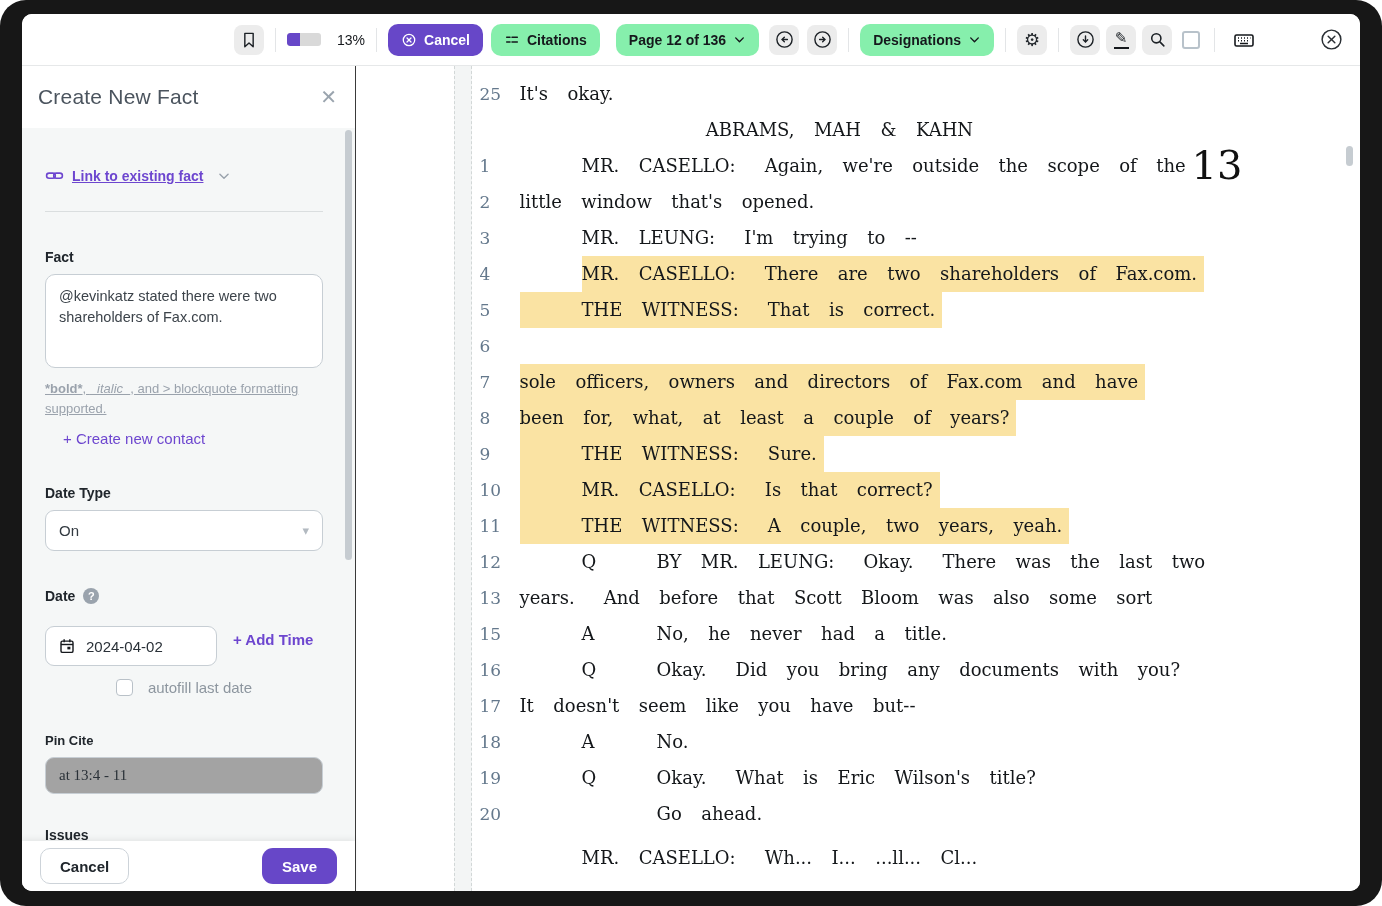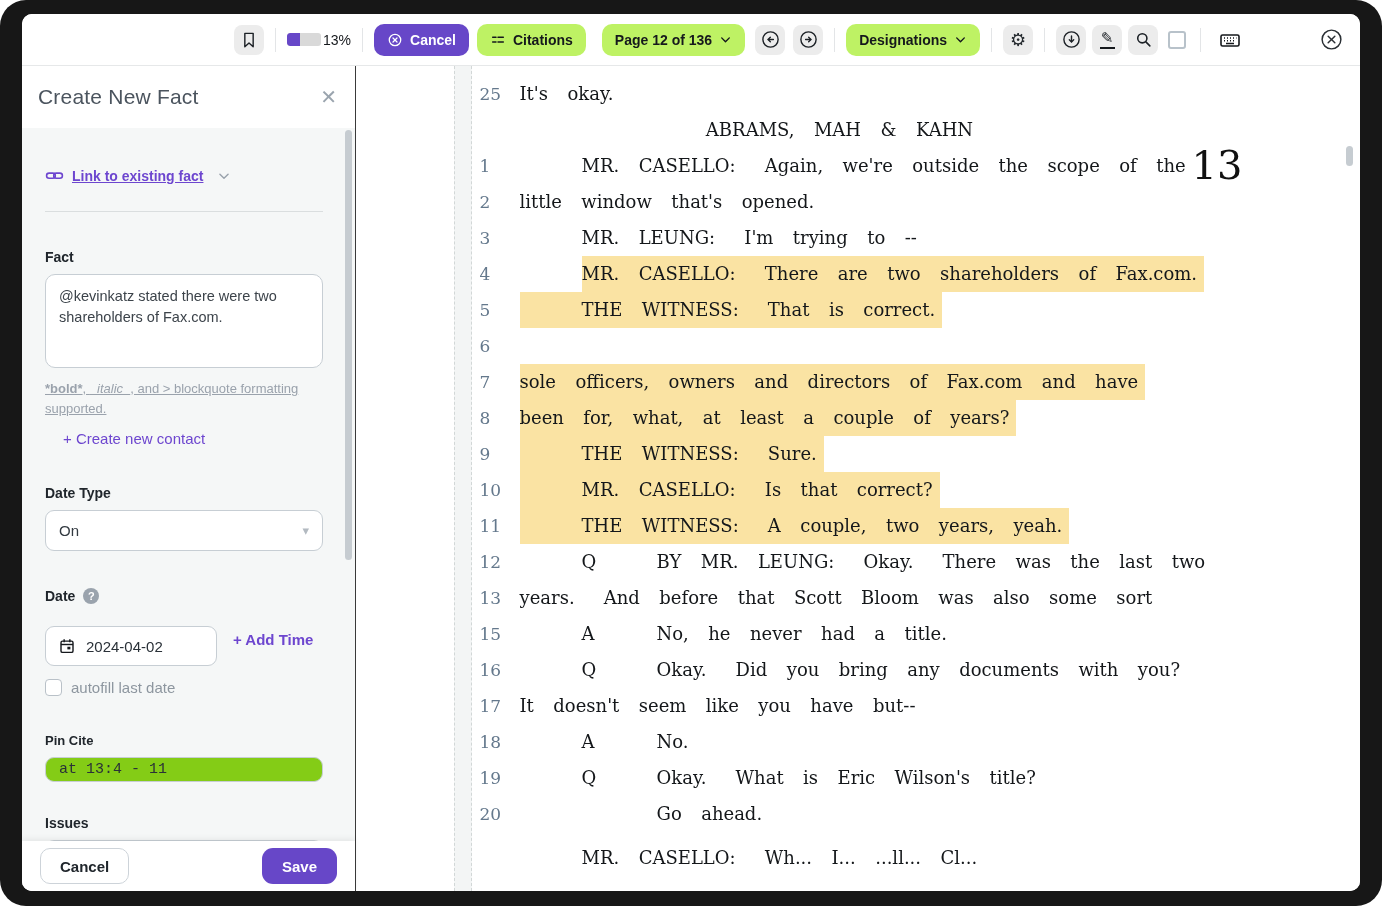--- a/index.html
+++ b/index.html
@@ -5,23 +5,23 @@
   * { margin:0; padding:0; box-sizing:border-box; }
   html,body { width:1382px; height:906px; background:#fff; font-family:"Liberation Sans",sans-serif; }
   .frame { position:relative; width:1382px; height:906px; background:#171717; border-radius:26px; overflow:hidden; }
   .window { position:absolute; left:22px; top:14px; right:22px; bottom:15px; background:#fff; border-radius:10px; overflow:hidden; }
 
   
   .toolbar { position:absolute; left:0; top:0; right:0; height:52px; display:flex; align-items:center; padding-left:212px; padding-right:14px; border-bottom:1px solid #e6e8e9; background:#fff; }
   .vdiv { width:1px; height:24px; background:#e3e5e7; margin:0 11px; flex:none; }
   .tbtn { display:flex; align-items:center; justify-content:center; height:30px; min-width:30px; border:none; background:#ececec; border-radius:8px; cursor:pointer; color:#1c2126; flex:none; }
   .tbtn.plain { background:transparent; }
-  .pill { display:flex; align-items:center; gap:7px; height:32px; padding:0 13px; background:#bef264; border:none; border-radius:10px; font-family:"Liberation Sans",sans-serif; font-size:14px; font-weight:600; color:#15181c; cursor:pointer; flex:none; }
+  .pill { display:flex; align-items:center; gap:7px; height:32px; padding:0 13px; background:#86efac; border:none; border-radius:10px; font-family:"Liberation Sans",sans-serif; font-size:14px; font-weight:600; color:#15181c; cursor:pointer; flex:none; }
   .pill.primary { color:#fff; }
-  .progress { display:flex; align-items:center; gap:2px; flex:none; }
+  .progress { display:flex; align-items:center; gap:16px; flex:none; }
   .progress .track { width:34px; height:13px; background:#d9d9d9; border-radius:3px; overflow:hidden; }
   .progress .fill { height:100%; border-radius:3px 0 0 3px; }
   .progress .pct { font-size:14px; color:#15181c; font-weight:500; }
   .sq-icon { width:18px; height:18px; border:2px solid #b8c2ca; border-radius:3px; background:#fff; flex:none; cursor:pointer; }
   .glyph { font-family:"DejaVu Sans",sans-serif; font-size:18px; line-height:1; color:#24292e; }
   .pencil-wrap { display:flex; flex-direction:column; align-items:center; }
   .pencil-wrap .bar { width:15px; height:2px; background:#15181c; margin-top:1px; }
 
   
   .panel { position:absolute; left:0; top:52px; bottom:0; width:334px; background:#fff; border-right:1.5px solid #3a3a3a; display:flex; flex-direction:column; }
@@ -38,24 +38,24 @@
   .field-label { font-size:14px; font-weight:700; color:#20262c; margin-top:37px; display:flex; align-items:center; gap:8px; }
   textarea.fact { width:100%; height:94px; margin-top:9px; border:1px solid #c7ced4; border-radius:10px; background:#fff; padding:11px 13px; font-family:"Liberation Sans",sans-serif; font-size:14.5px; color:#3c434a; line-height:1.45; resize:none; }
   .hint { margin-top:7px; font-size:13px; color:#9aa2ac; line-height:1.55; text-decoration:underline; }
   .hint b { font-weight:700; } .hint i { font-style:italic; }
   .contact-link { display:inline-block; margin:11px 0 0 18px; color:#6d46cf; font-size:15px; font-weight:500; cursor:pointer; background:none; border:none; font-family:inherit; }
   .selectbox { display:flex; align-items:center; justify-content:space-between; width:100%; height:41px; margin-top:9px; background:#fff; border:1px solid #c7ced4; border-radius:9px; padding:0 13px; font-size:15px; color:#333a41; cursor:pointer; }
   .selectbox .tri { color:#b3bac1; font-size:13px; }
   .date-row { display:flex; align-items:center; gap:16px; margin-top:9px; }
   .date-input { display:flex; align-items:center; gap:10px; width:172px; height:40px; background:#fff; border:1px solid #c7ced4; border-radius:9px; padding:0 12px; font-size:15px; color:#2a3138; cursor:text;margin-top:13px; }
   .addtime { color:#6d46cf; font-size:15px; font-weight:600; background:none; border:none; cursor:pointer; font-family:Liberation Sans, sans-serif; }
-  .check-row { display:flex; align-items:center; gap:9px; margin-top:13px; }
+  .check-row { display:flex; align-items:center; gap:15px; margin-top:13px;justify-content:center; }
   .checkbox { width:17px; height:17px; border:1.5px solid #b9c1c8; border-radius:4px; background:#fff; cursor:pointer; flex:none; }
   .check-label { font-size:15px; color:#8d969f; }
-  input.text-input { width:100%; height:25px; margin-top:9px; background:#84cc16; border:1px solid #c7ced4; border-radius:9px; padding:0 13px; font-family:Liberation Mono, monospace; font-size:15px; color:#2a3138; }
+  input.text-input { width:100%; height:37px; margin-top:9px; background:#a3a3a3; border:1px solid #c7ced4; border-radius:9px; padding:0 13px; font-family:Liberation Serif, serif; font-size:15px; color:#2a3138; }
   .help-dot { width:16px; height:16px; border-radius:50%; background:#9aa3ad; color:#fff; font-size:11px; font-weight:700; display:inline-flex; align-items:center; justify-content:center; }
   .panel-footer { flex:none; height:50px; background:#fff; box-shadow:0 -2px 6px rgba(0,0,0,.07); display:flex; align-items:center; justify-content:space-between; padding:0 18px; position:relative; z-index:2; }
   .btn-secondary { height:36px; padding:0 19px; background:#fff; border:1px solid #cdd3d9; border-radius:10px; font-size:15px; font-weight:600; color:#20262c; cursor:pointer; font-family:inherit; }
   .btn-primary { height:36px; padding:0 20px; border:none; border-radius:8px; font-size:15px; font-weight:600; color:#fff; cursor:pointer; font-family:inherit; }
 
   
   .doc { position:absolute; left:335.5px; top:52px; right:0; bottom:0; background:#fff; overflow:hidden; }
   .gutter { position:absolute; left:96px; top:0; bottom:0; width:18px; background:#f3f5f5; border-left:1px dashed #d2d7d7; border-right:1px dashed #d2d7d7; }
   .t-lines { position:absolute; left:122px; top:0; right:20px; bottom:0; padding-top:10px; }
   .t-row { display:flex; height:36px; line-height:36px; }

